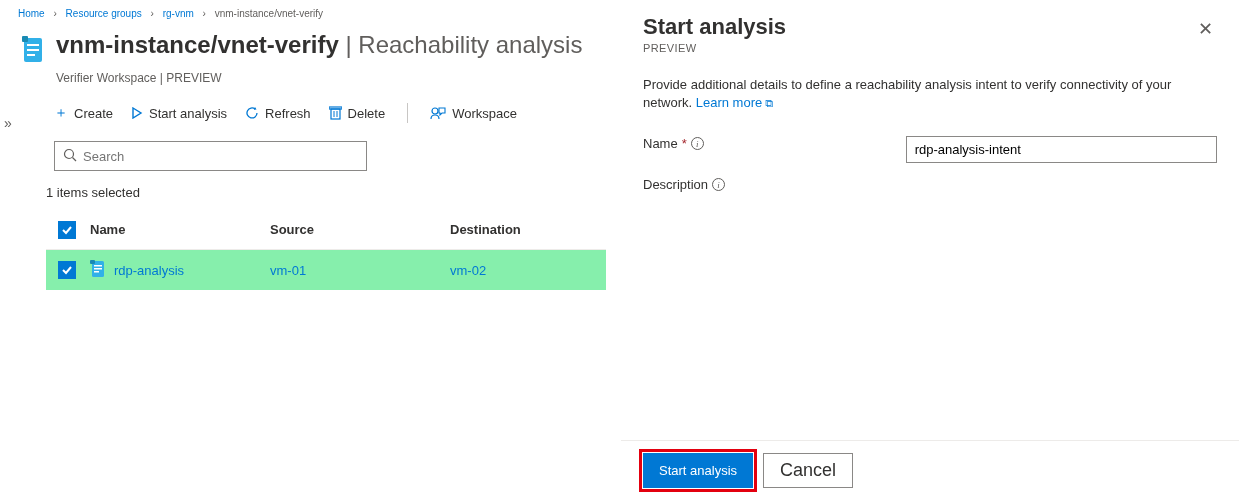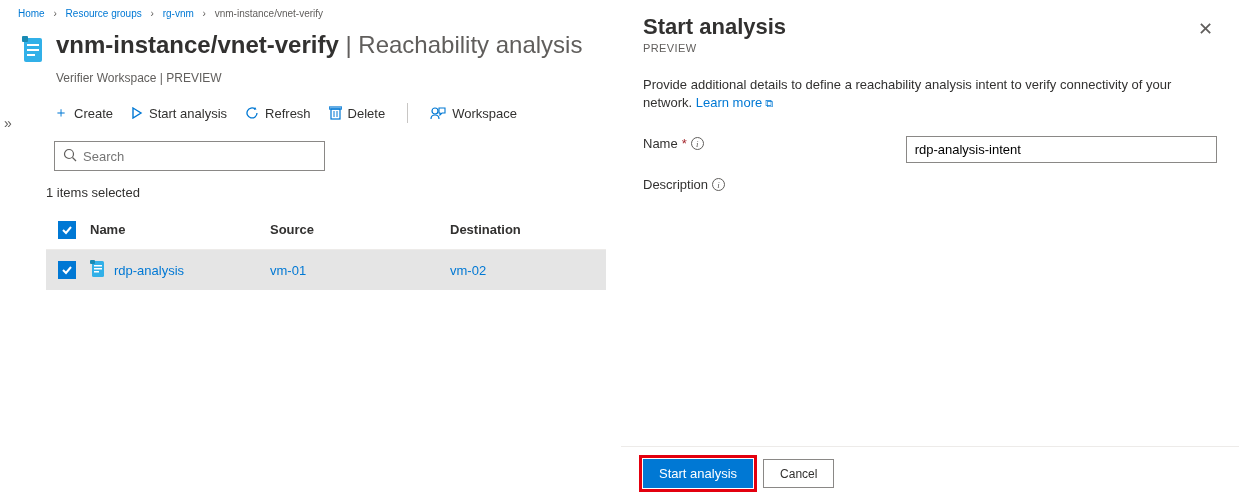--- a/index.html
+++ b/index.html
@@ -69,21 +69,21 @@
   .tb-btn .ic { color: #0078d4; font-size: 14px; display: inline-flex; align-items: center; }
   .tb-sep {
     width: 1px; height: 20px; background: #c8c6c4;
     margin: 0 4px;
   }
 
   
   .search-row { padding: 6px 0 8px 54px; }
   .search-box {
     display: flex; align-items: center;
-    width: 271px; height: 30px;
+    width: 313px; height: 30px;
     border: 1px solid #8a8886;
     padding: 0 8px;
   }
   .search-box .ic { color: #605e5c; margin-right: 6px; }
   .search-box input {
     border: none; outline: none; flex: 1; font-size: 13px;
     font-family: inherit;
   }
   .items-selected { padding: 6px 0 10px 46px; font-size: 13px; color: #323130; }
 
@@ -93,21 +93,21 @@
     display: grid;
     grid-template-columns: 44px 180px 180px 160px;
     align-items: center;
     height: 40px;
   }
   .thead {
     font-weight: 600;
     border-bottom: 1px solid #edebe9;
   }
   .trow {
-    background: #e5e5e5;
+    background: #86efac;
   }
   .link { color: #0078d4; cursor: pointer; }
   .chk {
     width: 18px; height: 18px;
     background: #0078d4;
     display: inline-flex; align-items: center; justify-content: center;
     margin-left: 12px;
   }
   .chk svg { width: 12px; height: 12px; }
   .row-icon { display: inline-flex; align-items: center; gap: 8px; }
@@ -182,21 +182,21 @@
     font-size: 13px; cursor: pointer;
   }
   .btn-primary.highlight {
     outline: 3px solid #e3000f;
     outline-offset: 1px;
   }
   .btn-secondary {
     background: #fff; color: #323130;
     border: 1px solid #8a8886;
     padding: 6px 16px;
-    font-size: 12px; cursor: pointer;
+    font-size: 18px; cursor: pointer;
   }
 </style>
 </head>
 <body>
 
 <div class="expand-handle">»</div>
 
 <div class="breadcrumbs">
   <span class="bc-link">Home</span>
   <span class="sep">›</span>

